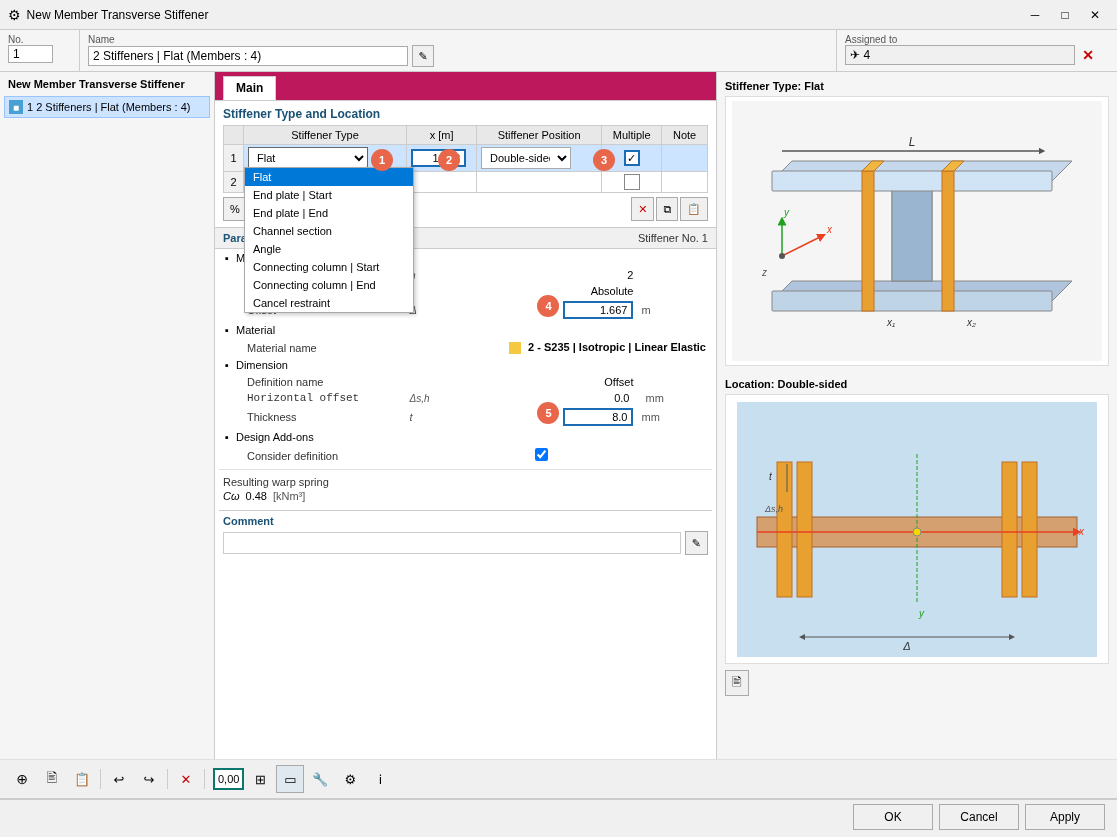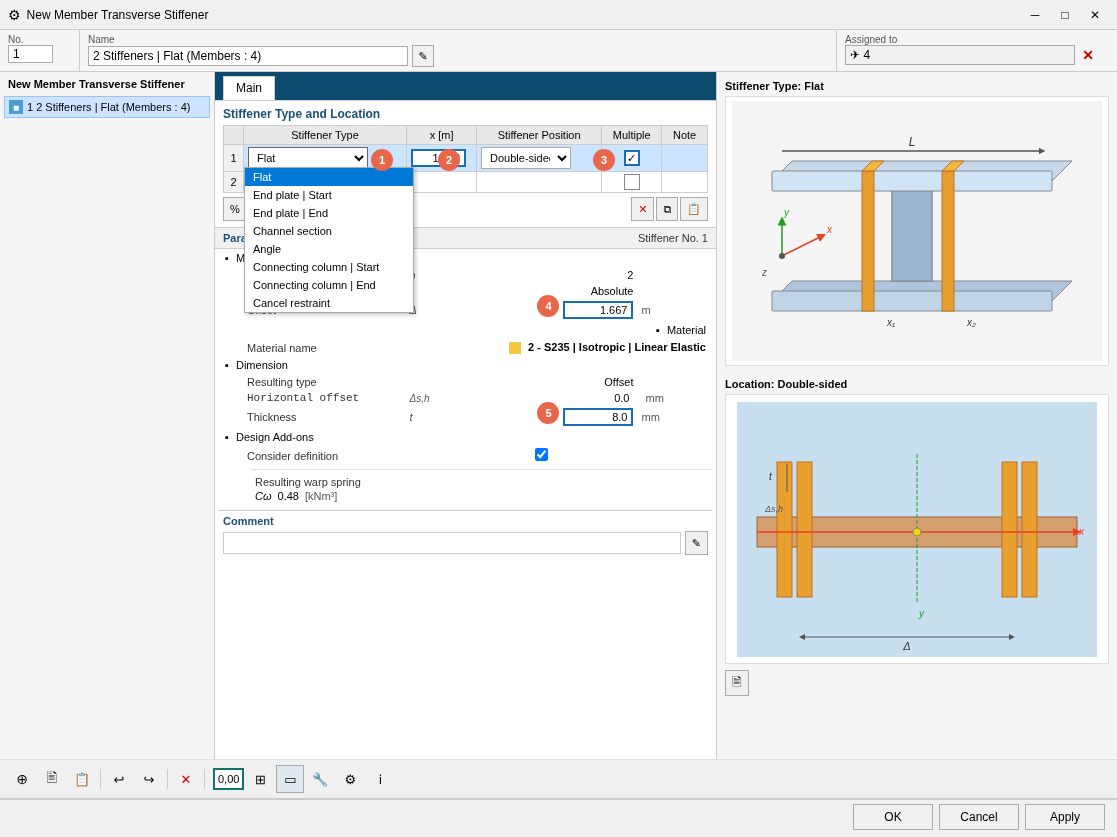--- a/index.html
+++ b/index.html
@@ -18,21 +18,21 @@
 
     
     .num-input { border: 1px solid #aaa; background: white; padding: 1px 4px; font-size: 12px; width: 50px; }
     .name-input-row { display: flex; align-items: center; gap: 4px; }
     .name-input { border: 1px solid #aaa; background: white; padding: 2px 4px; font-size: 12px; width: 320px; }
     .edit-btn { width: 22px; height: 22px; border: 1px solid #aaa; background: #f0f0f0; cursor: pointer; display: flex; align-items: center; justify-content: center; font-size: 11px; }
     .assigned-input { border: 1px solid #aaa; background: #f0f0f0; padding: 2px 4px; font-size: 12px; width: 260px; }
     .clear-btn { width: 18px; height: 18px; border: none; background: transparent; cursor: pointer; color: #c00; font-weight: bold; }
 
     
-    .tab-bar { background: #0c4a6e; border-bottom: 1px solid #ccc; padding: 4px 8px 0; }
+    .tab-bar { background: #be185d; border-bottom: 1px solid #ccc; padding: 4px 8px 0; font-weight: bold; }
     .tab { display: inline-block; padding: 4px 12px; border: 1px solid #ccc; border-bottom: none; background: white; cursor: pointer; font-size: 12px; margin-right: 2px; }
     .tab.active { background: white; border-bottom: 1px solid white; z-index: 1; }
 
     
     .section-title { font-size: 12px; font-weight: 600; color: #1a5276; padding: 6px 8px 4px; }
 
     
     .stiffener-table { width: 100%; border-collapse: collapse; font-size: 11px; }
     .stiffener-table th { background: #e8e8e8; border: 1px solid #ccc; padding: 3px 6px; text-align: center; font-weight: 500; }
     .stiffener-table td { border: 1px solid #ccc; padding: 2px 4px; vertical-align: middle; }
@@ -261,21 +261,21 @@
           <td class="prop-label" style="padding:2px 6px;color:#333;padding-left:16px;">Offset</td>
           <td class="prop-symbol" style="color:#555;font-style:italic;">Δ</td>
           <td style="text-align:right;position:relative;">
             <div style="position:absolute;right:80px;top:-4px;width:22px;height:22px;border-radius:50%;background:#e8674a;color:white;display:flex;align-items:center;justify-content:center;font-size:11px;font-weight:bold;z-index:10;">4</div>
             <input class="value-input" value="1.667" style="border: 2px solid rgb(26, 109, 181); padding: 1px 4px; font-size: 11px; width: 70px; text-align: right;">
           </td>
           <td class="prop-unit" style="color:#555;padding-left:2px;">m</td>
         </tr>
 
         <tr>
-          <td colspan="5" style="padding:3px 6px;font-weight:500;text-align:right;">
+          <td colspan="5" style="padding:3px 6px;font-weight:500;">
             <span style="cursor:pointer;margin-right:4px;">▪</span>
             <span>Material</span>
           </td>
         </tr>
         <tr>
           <td></td>
           <td class="prop-label" style="padding:2px 6px;color:#333;padding-left:16px;">Material name</td>
           <td></td>
           <td colspan="2" style="text-align:right;padding:2px 6px;font-weight:bold;">
             <span style="display:inline-block;width:12px;height:12px;background:#f5c842;margin-right:4px;vertical-align:middle;"></span>
@@ -284,21 +284,21 @@
         </tr>
 
         <tr>
           <td colspan="5" style="padding:3px 6px;font-weight:500;">
             <span style="cursor:pointer;margin-right:4px;">▪</span>
             <span>Dimension</span>
           </td>
         </tr>
         <tr>
           <td></td>
-          <td class="prop-label" style="padding:2px 6px;color:#333;padding-left:16px;">Resulting type</td>
+          <td class="prop-label" style="padding:2px 6px;color:#333;padding-left:16px;">Definition name</td>
           <td></td>
           <td class="prop-value" style="text-align:right;">Offset</td>
           <td></td>
         </tr>
         <tr>
           <td></td>
           <td class="prop-label" style="padding:2px 6px;color:#333;padding-left:16px;font-family:Liberation Mono, monospace;">Horizontal offset</td>
           <td class="prop-symbol" style="color:#555;font-style:italic;font-size:10px;">Δs,h</td>
           <td style="text-align:right;">
             <span style="margin-right:4px;">0.0</span>
@@ -327,21 +327,21 @@
           <td class="prop-label" style="padding:2px 6px;color:#333;padding-left:16px;">Consider definition</td>
           <td></td>
           <td style="text-align:center;">
             <input type="checkbox" checked="" style="cursor: pointer;">
           </td>
           <td></td>
         </tr>
       </tbody>
         </table>
 
-      <div style="padding:6px 4px 4px;border-top:1px solid #e0e0e0;margin-top:4px;margin-left:32px;">
+      <div style="padding:6px 4px 4px;border-top:1px solid #e0e0e0;margin-top:4px;">
         <div style="font-size:11px;font-weight:500;color:#333;margin-bottom:2px;">Resulting warp spring</div>
         <div style="display:flex;align-items:center;gap:6px;">
           <span style="font-style:italic;font-size:11px;text-align:center;">Cω</span>
           <span style="font-size:11px;">0.48</span>
           <span style="font-size:11px;color:#555;">[kNm³]</span>
         </div>
       </div>
 
       <div style="padding:4px;border-top:1px solid #ccc;margin-top:4px;">
         <div style="font-size:11px;color:#1a5276;font-weight:600;margin-bottom:4px;">Comment</div>

